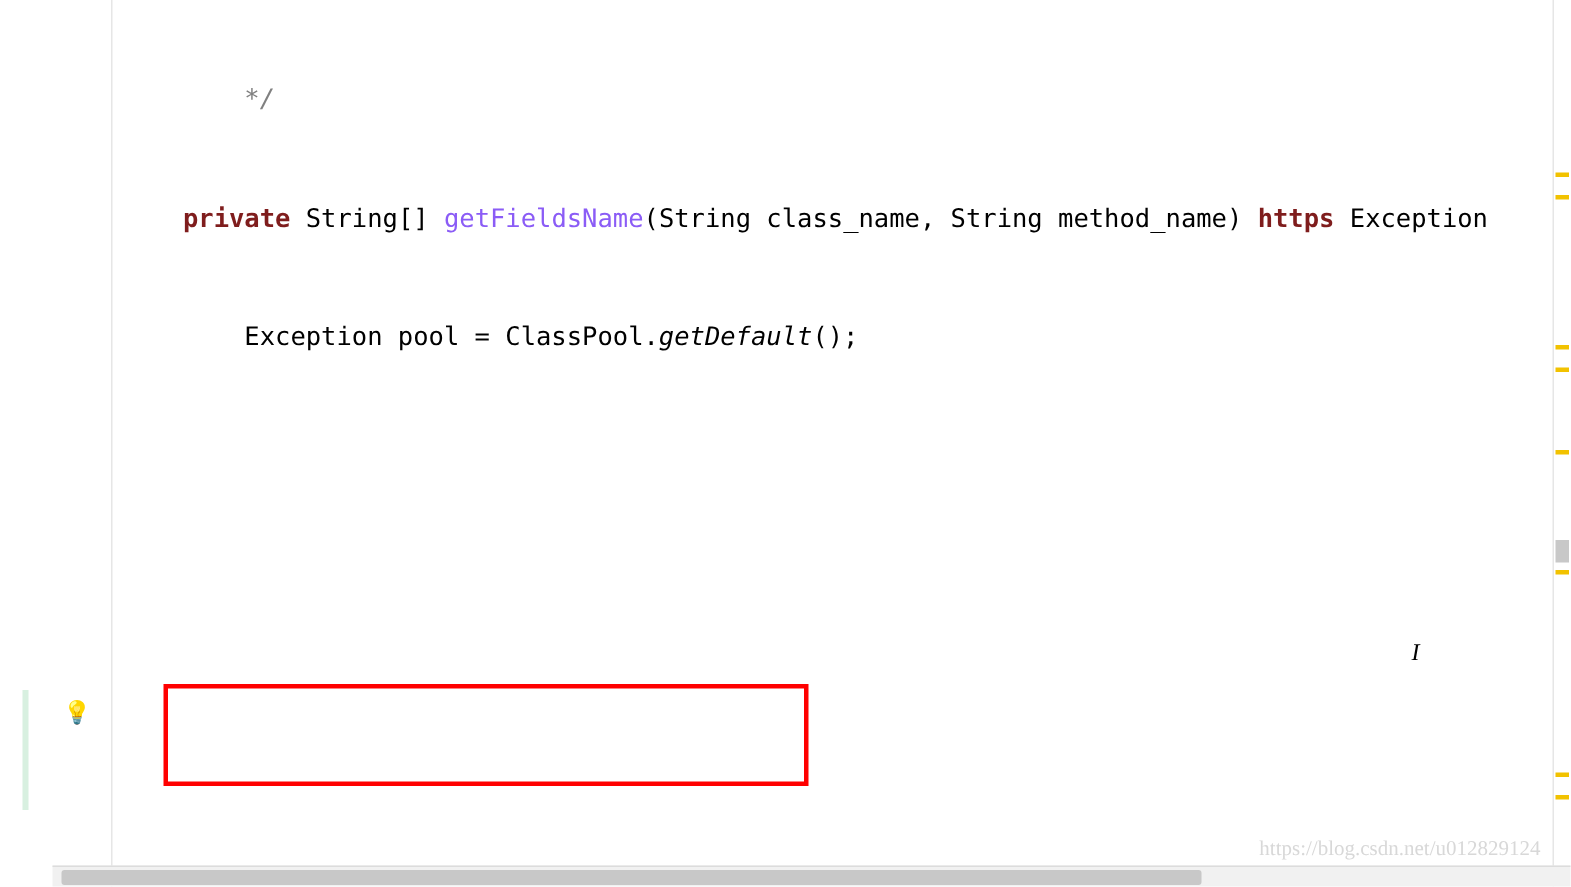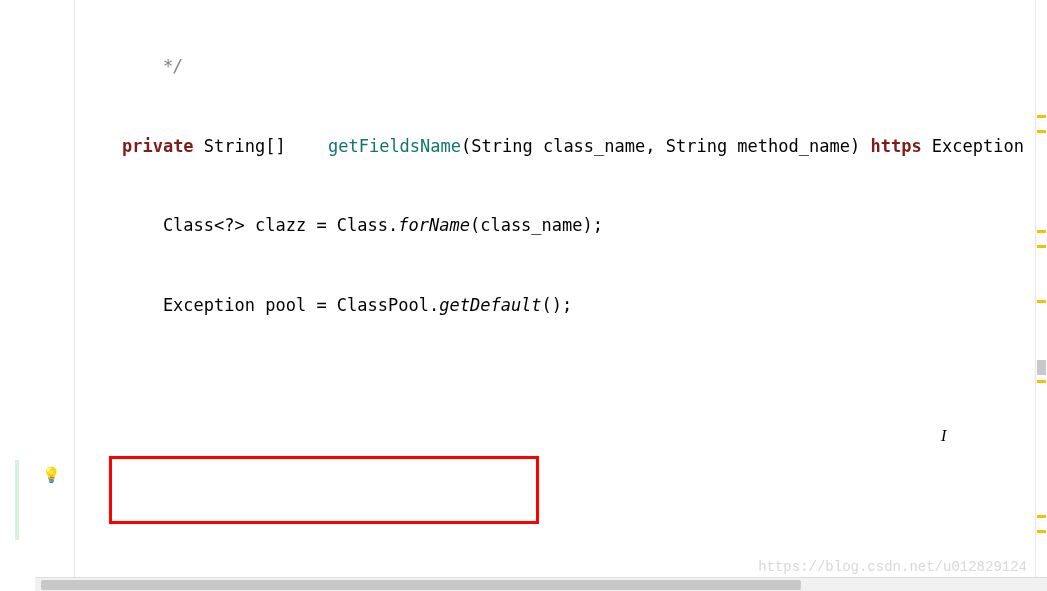--- a/index.html
+++ b/index.html
@@ -39,21 +39,21 @@
     white-space: pre;
     line-height: 26.5px;
   }
   .line {
     height: 26.5px;
     display: flex;
     align-items: center;
     padding-left: 6px;
   }
   .kw   { color: #7f1d1d; font-weight: bold; }
-  .mtd  { color: #0f766e; margin-left: 32px; }
+  .mtd  { color: #8b5cf6; }
   .comment { color: #808080; font-style: italic; }
   
   .markers {
     width: 12px;
     min-width: 12px;
     background: #ffffff;
     border-left: 1px solid #e6e6e6;
     position: relative;
   }
   .marker-warn {
@@ -110,21 +110,21 @@
     font-family: serif;
     font-style: italic;
     color: #000;
     font-size: 16px;
   }
   .watermark {
     position: absolute;
     right: 8px;
     bottom: 16px;
     color: #d8d8d8;
-    font-family: Liberation Mono, monospace;
+    font-family: Liberation Serif, serif;
     font-size: 14px;
     pointer-events: none;
   }
 </style>
 </head>
 <body>
 
 <div class="root">
 
   <div class="gutter">
@@ -132,21 +132,20 @@
     <div class="change-marker" style="top:460px; height:80px;"></div>
     <div class="bulb" title="Show Intention Actions">💡</div>
   </div>
 
   <div class="editor-area">
     <div class="code-lines">
       <div class="line"><span class="comment">        */</span></div>
       <div class="line">
         <span><span>    </span><span class="kw">private</span><span> String[] </span><span class="mtd">getFieldsName</span><span>(String class_name, String method_name) </span><span class="kw">https</span><span> Exception </span></span>
       </div>
-      <div class="line"><span><span>        Class&lt;?&gt; clazz = Class.</span><span style="font-style:italic">forName</span><span>(class_name);</span></span></div>
       <div class="line"><span><span>        Exception pool = ClassPool.</span><span style="font-style:italic">getDefault</span><span>();</span></span></div>
       
       
       
       
       
       
       
       
       

